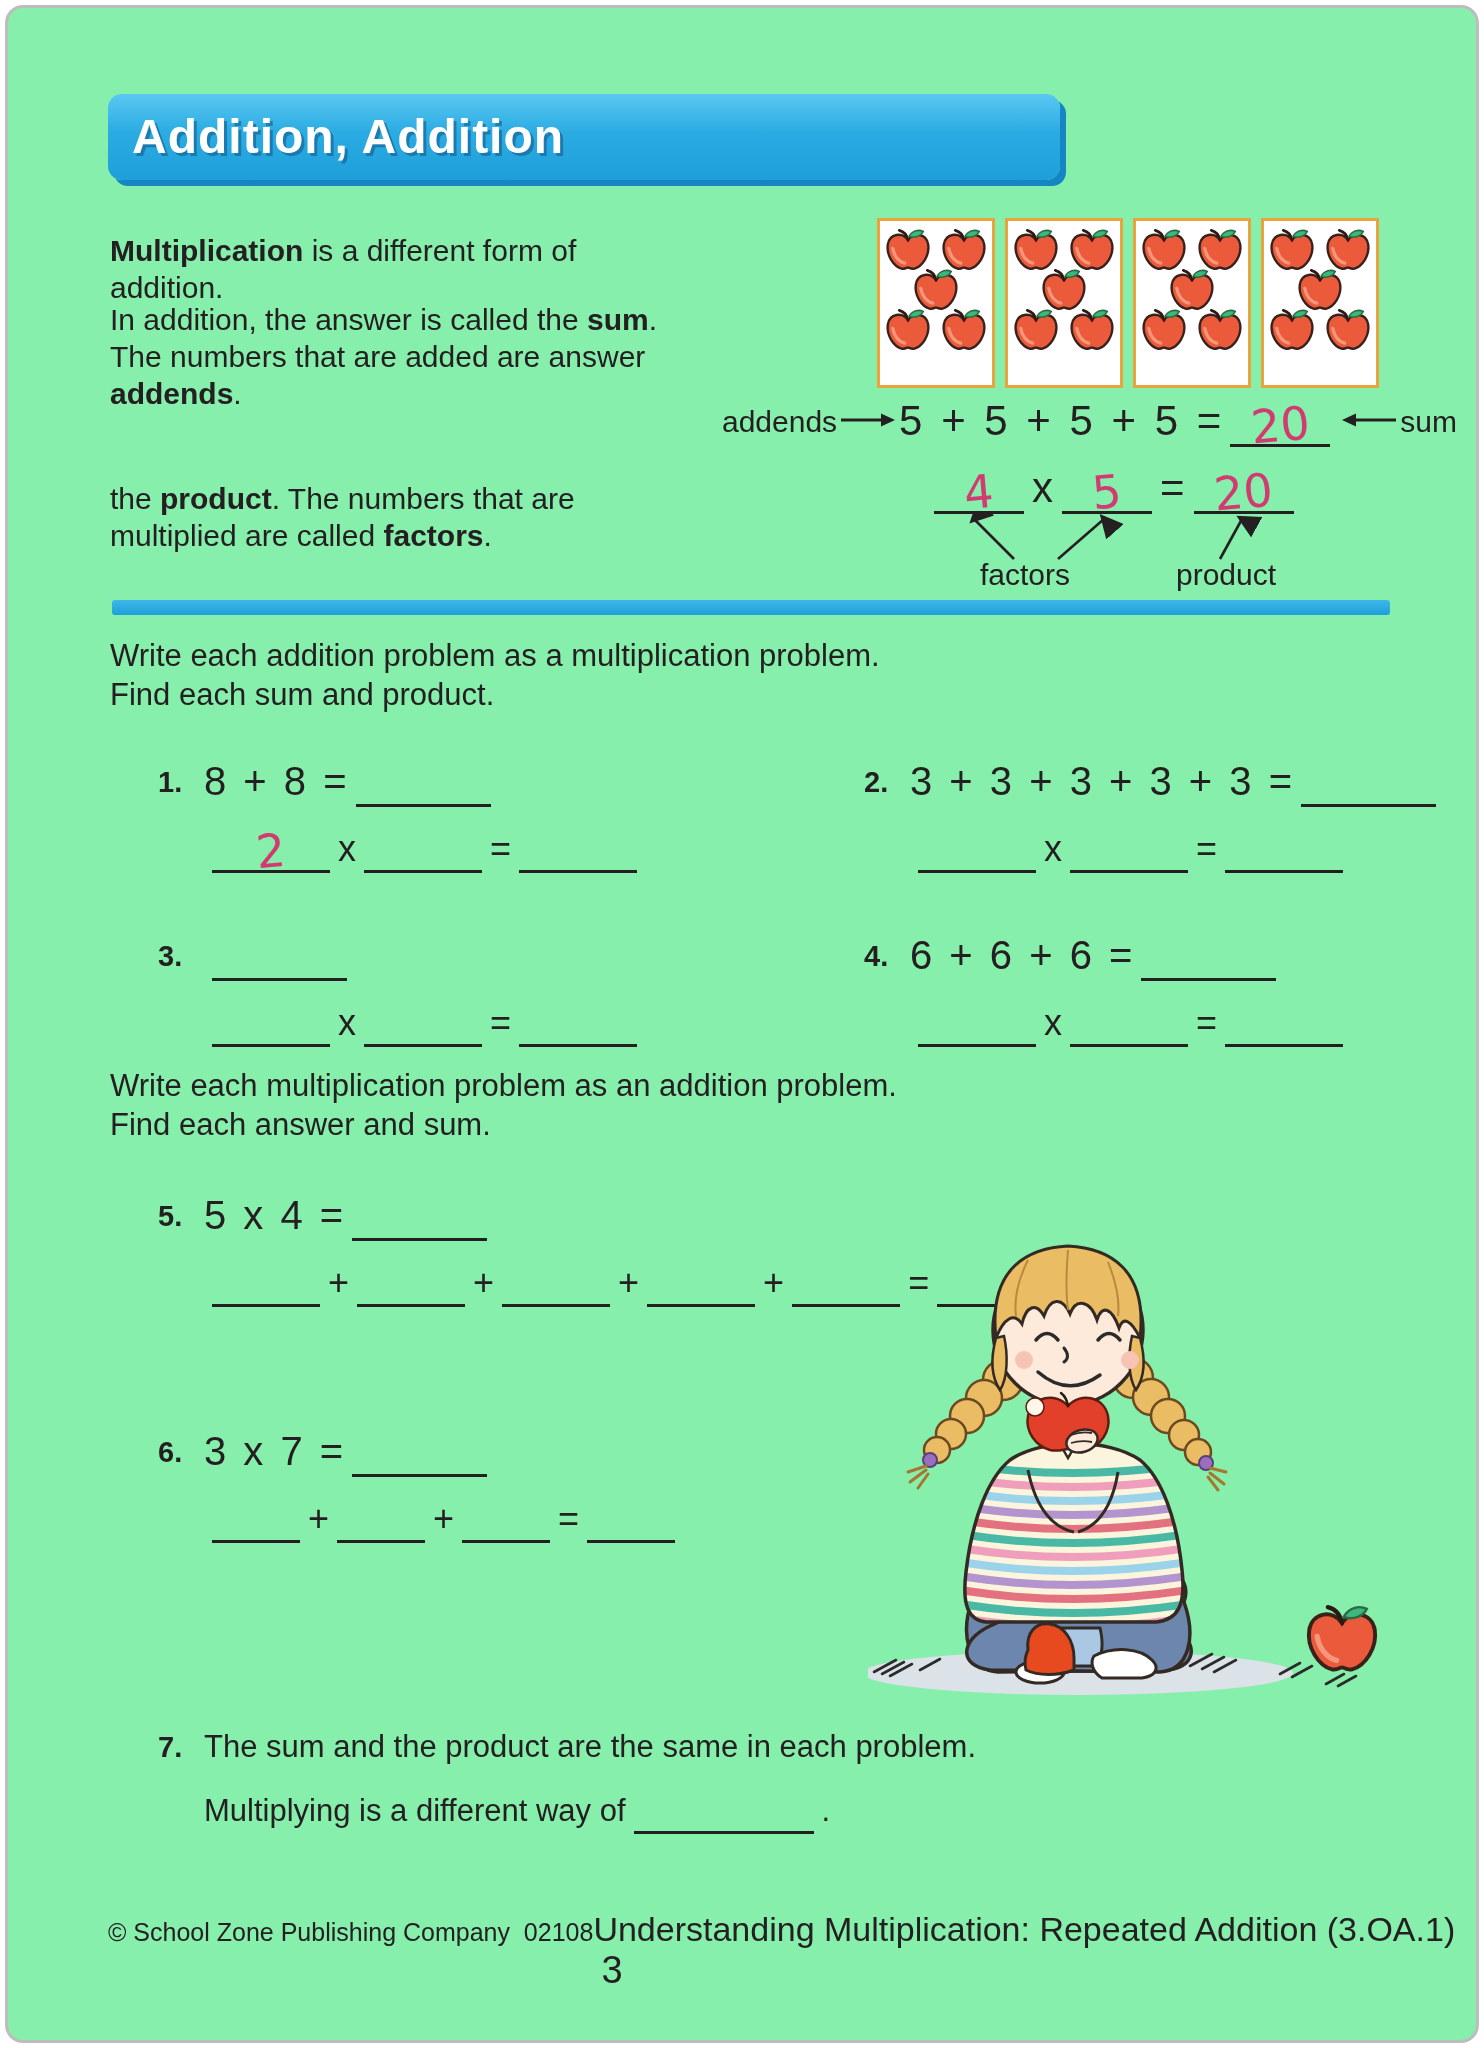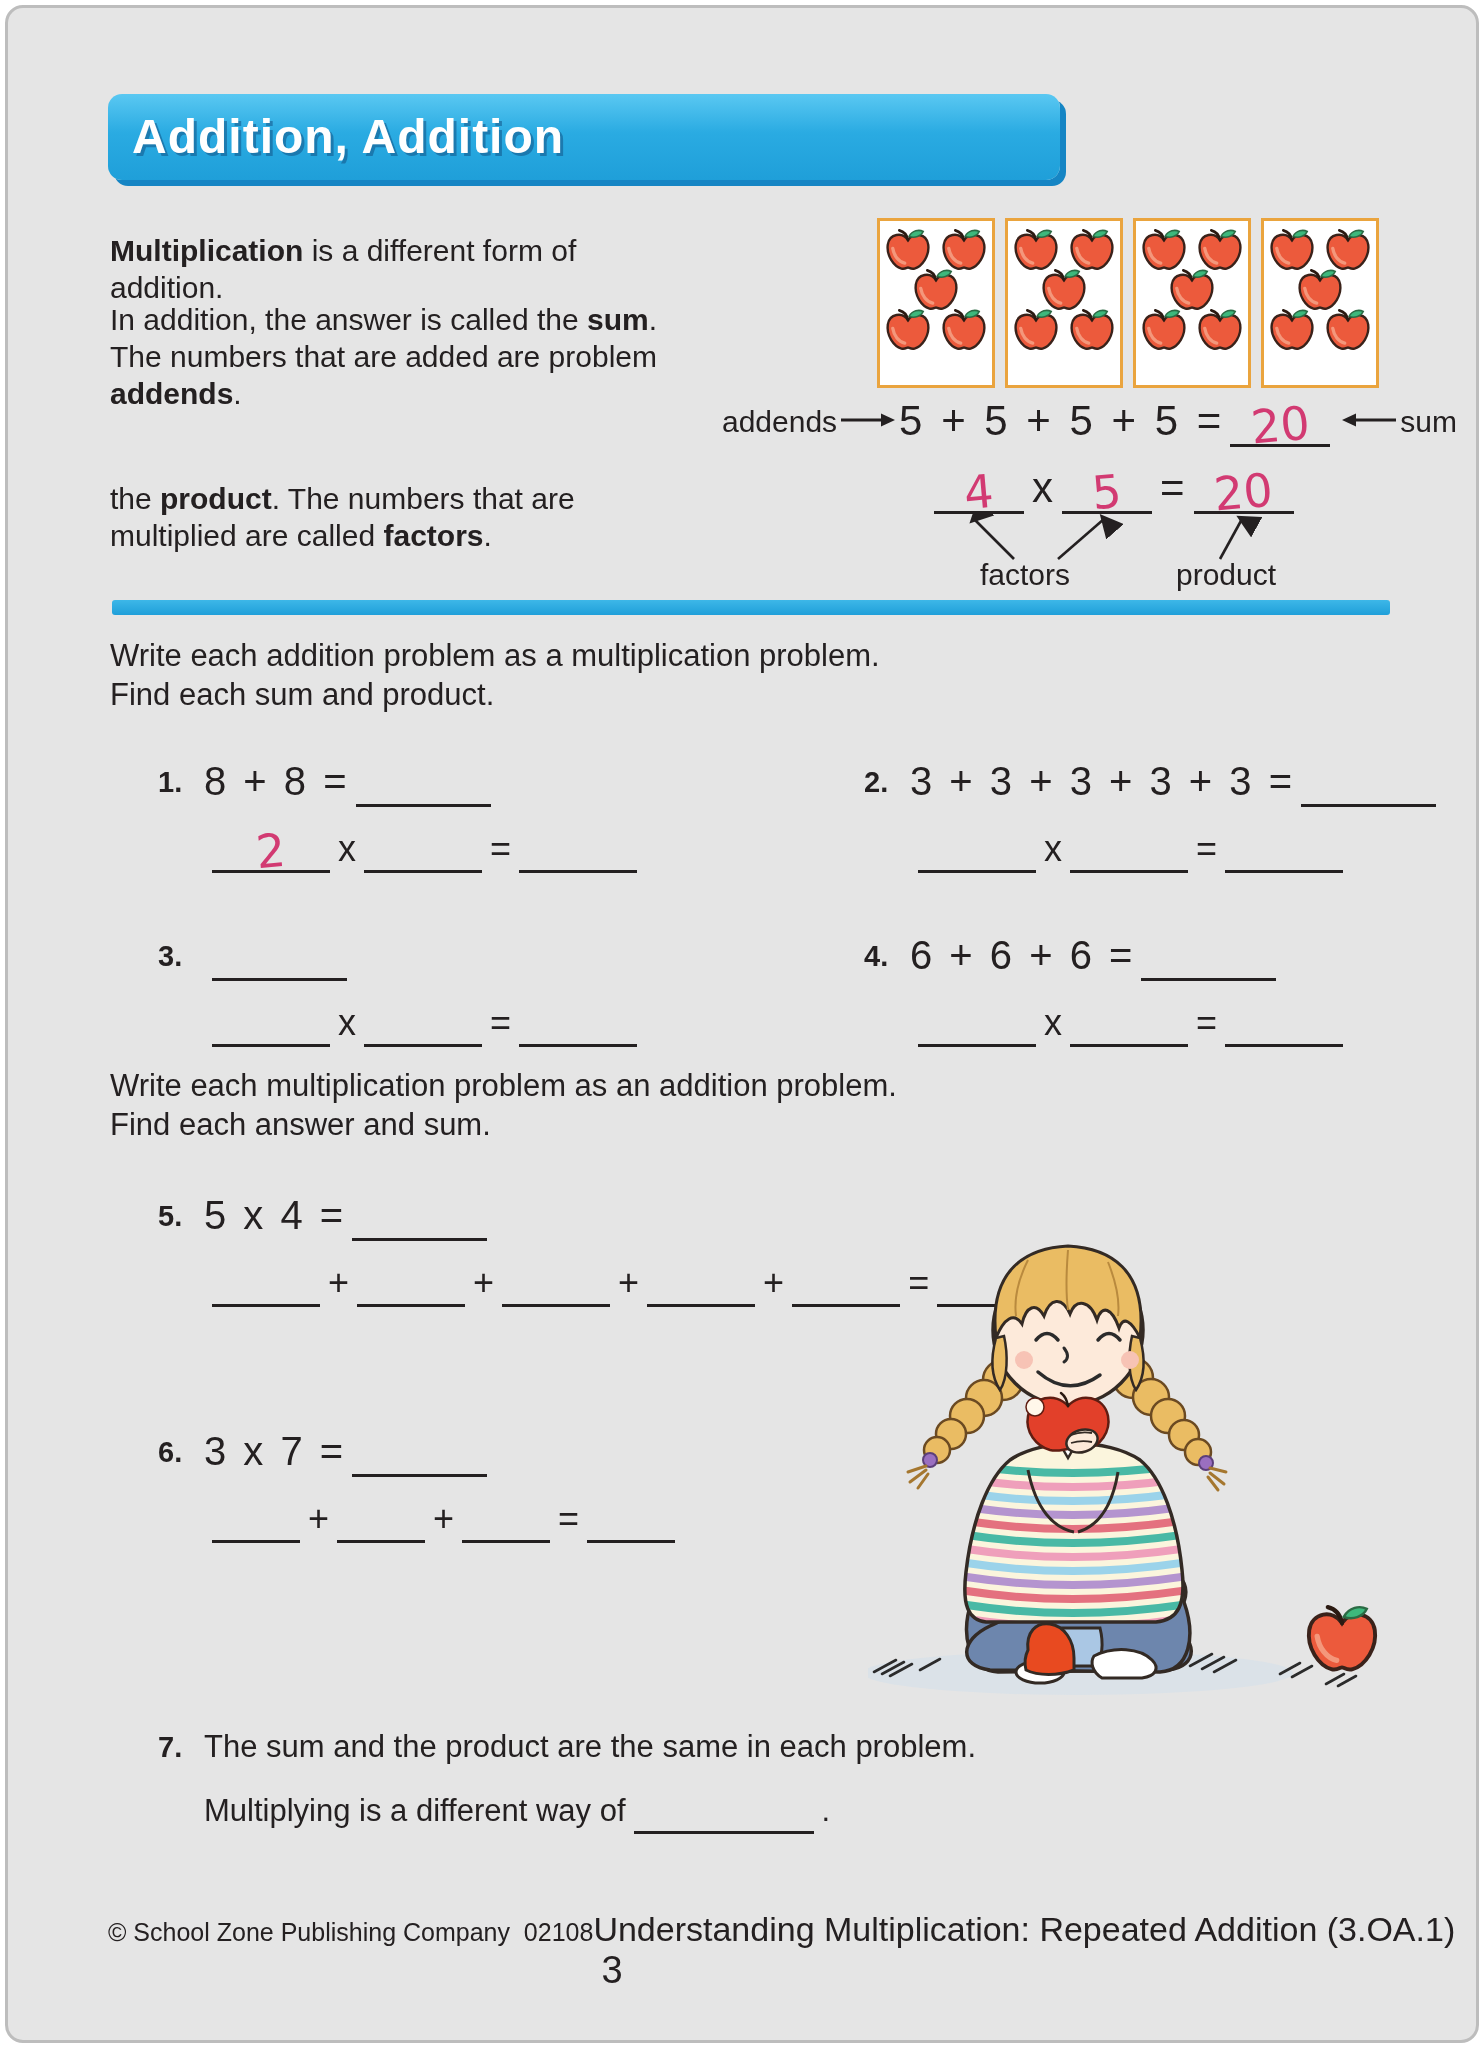--- a/index.html
+++ b/index.html
@@ -1,17 +1,17 @@
 <!DOCTYPE html>
 <html><head>
 <meta charset="utf-8">
 <style>
   html,body{margin:0;padding:0;background:#fff;}
   body{width:1484px;height:2048px;overflow:hidden;font-family:"Liberation Sans",sans-serif;color:#242021;}
-  .page{position:absolute;left:5px;top:5px;width:1468px;height:2032px;border:3px solid #bdbdbd;border-radius:18px;background:#e5e5e5;}
+  .page{position:absolute;left:5px;top:5px;width:1468px;height:2032px;border:3px solid #bdbdbd;border-radius:18px;background:#86efac;}
 
   
   .banner{position:absolute;left:100px;top:86px;width:952px;height:86px;border-radius:14px;
     background:linear-gradient(180deg,#5ac8f2 0%,#2aabe2 45%,#1f9fd9 100%);
     box-shadow:6px 6px 0 #1585c4;}
   .banner-title{font-size:48px;font-weight:bold;color:#fff;letter-spacing:1px;line-height:86px;padding-left:24px;display:block;
     text-shadow:3px 3px 0 rgba(18,84,134,.55);}
 
   
   .intro{position:absolute;left:102px;width:580px;font-size:30px;line-height:37px;}
@@ -95,21 +95,21 @@
   <div class="banner">
     <span class="banner-title">Addition, Addition</span>
   </div>
 
   <div class="intro" id="intro1">
     <b>Multiplication</b><span> is a different form of addition.</span>
   </div>
 
   <div class="intro" id="intro2">
     <span>In addition, the answer is called the </span><b>sum</b><span>.</span><br>
-    <span>The numbers that are added are problem</span><br>
+    <span>The numbers that are added are answer</span><br>
     <b>addends</b><span>.</span>
   </div>
 
   <div class="intro" id="intro3">
     <br>
     <span>the </span><b>product</b><span>. The numbers that are</span><br>
     <span>multiplied are called </span><b>factors</b><span>.</span>
   </div>
 
   <div class="apple-boxes">

